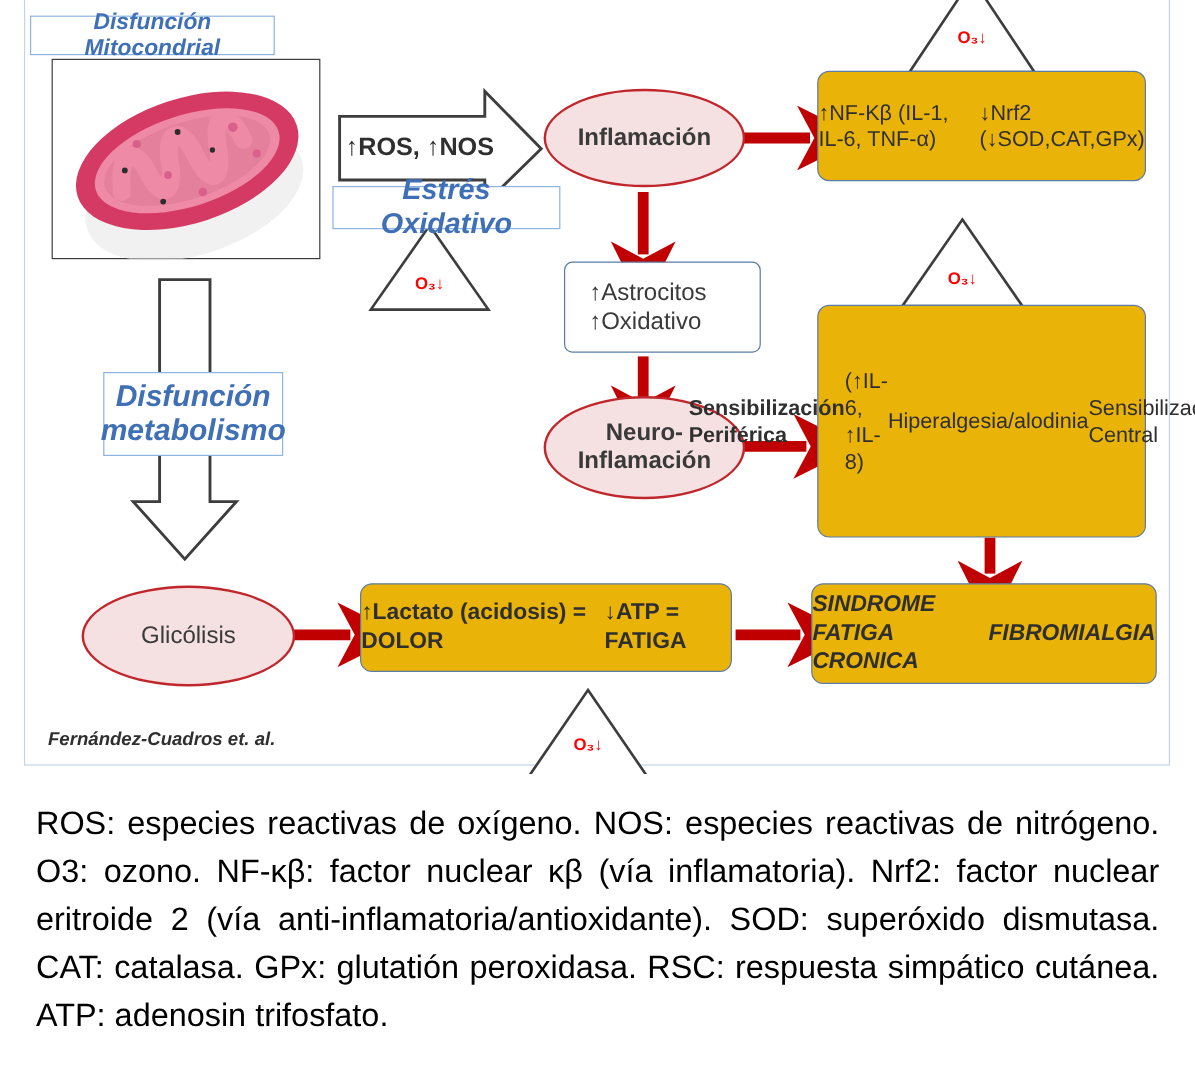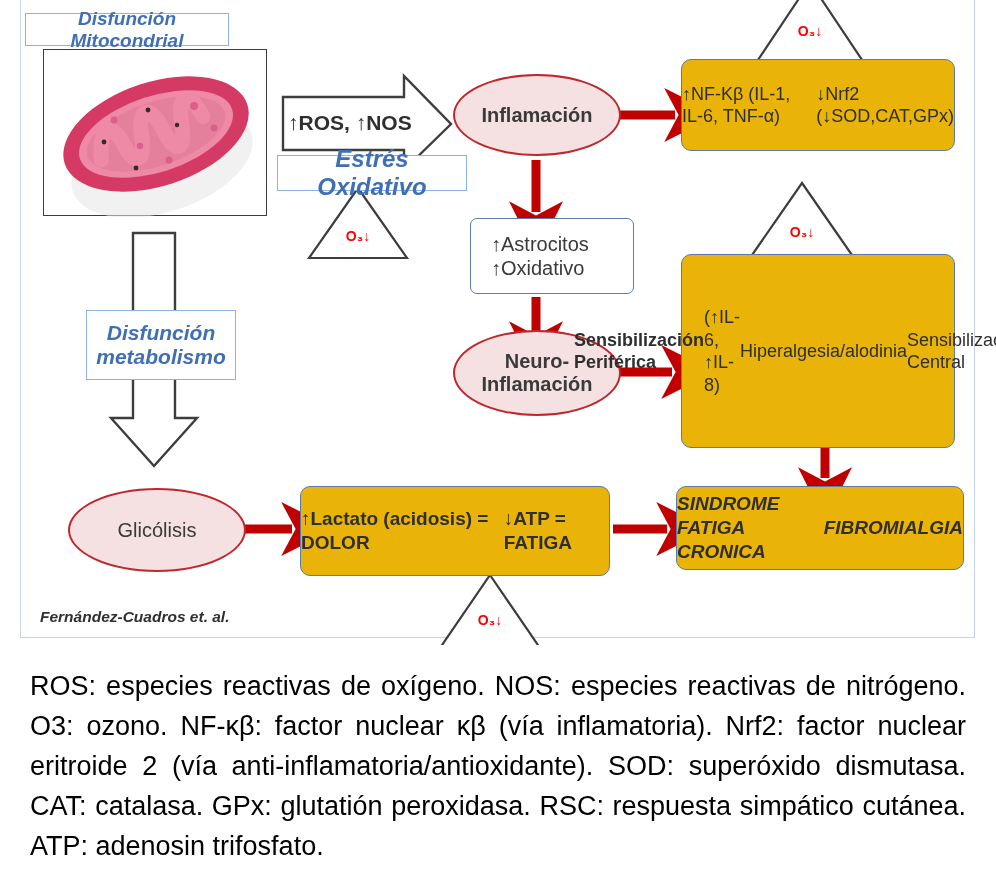--- a/index.html
+++ b/index.html
@@ -136,21 +136,21 @@
   </div>
 
   <div class="node bluebox" style="left:25px;top:13px;width:204px;height:33px;font-size:19px;">
     <span>Disfunción Mitocondrial</span>
   </div>
 
   <div class="node bluebox" style="left:277px;top:155px;width:190px;height:36px;font-size:24px;">
     <span>Estrés Oxidativo</span>
   </div>
 
-  <div class="node bluebox" style="left:86px;top:310px;width:150px;height:70px;font-size:21px;flex-direction:column;">
+  <div class="node bluebox" style="left:86px;top:310px;width:150px;height:70px;font-size:25px;flex-direction:column;">
     <span>Disfunción</span>
     <span>metabolismo</span>
   </div>
 
   <div class="node" style="left:288px;top:103px;width:150px;height:40px;display:flex;align-items:center;
               justify-content:flex-start;font-size:21px;font-weight:bold;color:#2f2f2f;">
     <span>↑ROS, ↑NOS</span>
   </div>
 
   <div class="node" style="left:309px;top:228px;width:98px;height:20px;">
@@ -190,21 +190,21 @@
   </div>
 
   <div class="node beigebox" style="left:681px;top:254px;width:274px;height:194px;font-size:18px;">
     <span style="font-weight:bold;">Sensibilización Periférica</span>
     <span>(↑IL-6, ↑IL-8)</span>
     <span>Hiperalgesia/alodinia</span>
     <span style="font-weight:normal;">Sensibilización Central</span>
     <span>(↑IL-6)</span>
   </div>
 
-  <div class="node beigebox" style="left:300px;top:486px;width:310px;height:90px;font-size:19px;font-weight:bold;">
+  <div class="node beigebox" style="left:300px;top:486px;width:310px;height:74px;font-size:19px;font-weight:bold;">
     <span>↑Lactato (acidosis) = DOLOR</span>
     <span>↓ATP = FATIGA</span>
   </div>
 
   <div class="node beigebox" style="left:676px;top:486px;width:288px;height:84px;font-size:19px;font-weight:bold;font-style:italic;">
     <span>SINDROME FATIGA CRONICA</span>
     <span>FIBROMIALGIA</span>
   </div>
 
   <div class="sig" style="left:40px;top:608px;">

